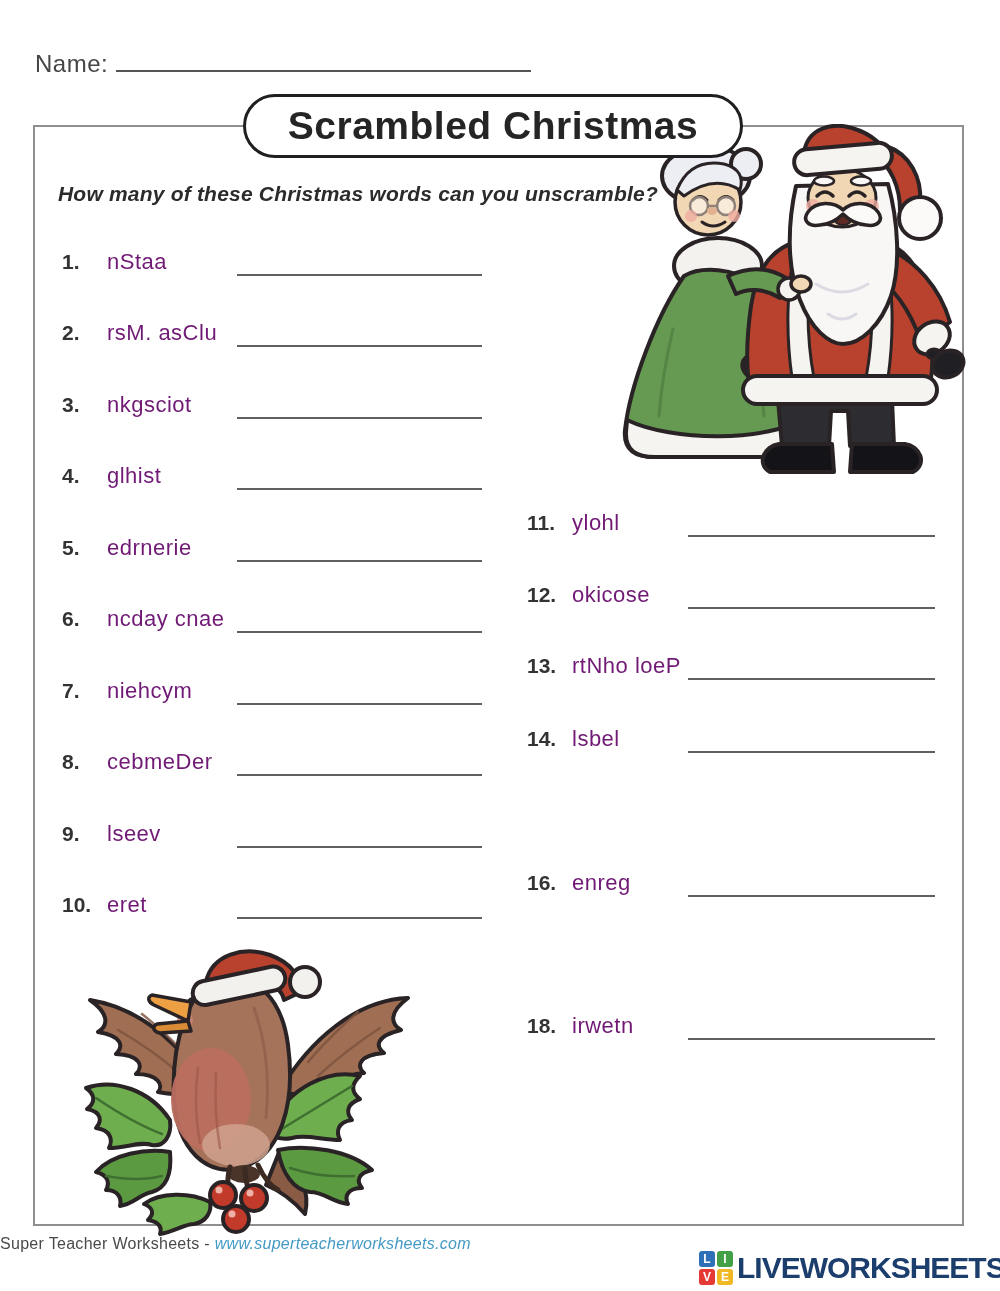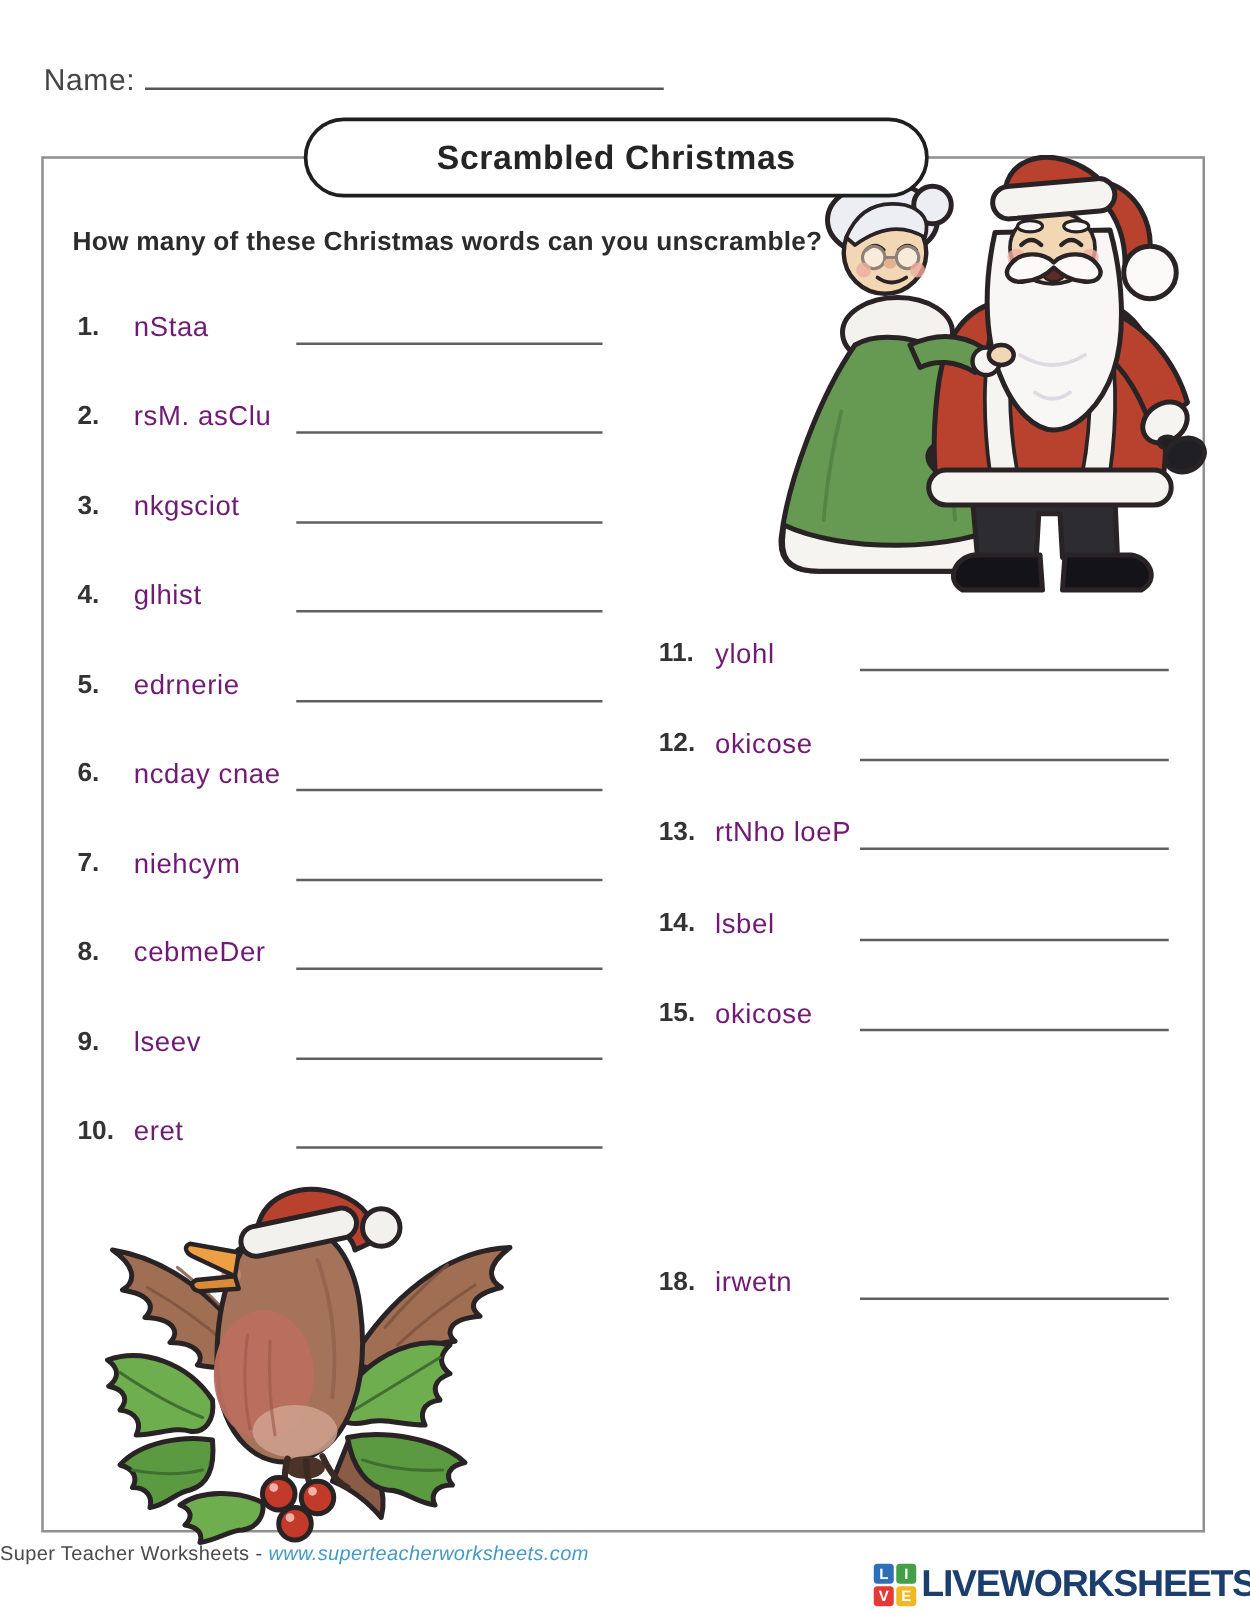--- a/index.html
+++ b/index.html
@@ -10,23 +10,23 @@
   
   .name-row{position:absolute;left:35px;top:48px;font-size:24px;color:#454545;letter-spacing:.5px;}
   .name-line{display:inline-block;width:415px;border-bottom:2px solid #555;height:22px;margin-left:8px;}
   
   .ws-border{position:absolute;left:33px;top:125px;width:927px;height:1097px;border:2px solid #8f8f8f;background:#fff;z-index:1;}
   
   .title-pill{
     position:absolute;left:243px;top:94px;width:494px;height:58px;z-index:4;
     background:#fff;border:3.5px solid #1f1f1f;border-radius:32px;
     display:flex;align-items:center;justify-content:center;
-    font-size:27px;font-weight:700;color:#252525;letter-spacing:.5px;
+    font-size:39px;font-weight:700;color:#252525;letter-spacing:.5px;
   }
-  .instruction{position:absolute;left:58px;top:182px;z-index:2;font-size:21px;font-weight:700;color:#2b2b2b;letter-spacing:.2px;}
+  .instruction{position:absolute;left:58px;top:182px;z-index:2;font-size:21px;font-weight:700;color:#2b2b2b;letter-spacing:.2px;font-style:italic;}
   
   .col{position:absolute;z-index:2;}
   .col-left{left:62px;top:247px;width:425px;height:680px;}
   .col-right{left:527px;top:508px;width:415px;height:690px;}
   .row{position:absolute;height:30px;width:100%;}
   .num{position:absolute;left:0;top:0;line-height:30px;font-size:21px;font-weight:700;color:#333;}
   .word{position:absolute;left:45px;top:0;line-height:30px;font-size:22px;color:#701a75;letter-spacing:.5px;}
   .blank{position:absolute;bottom:1px;border-bottom:2px solid #606060;height:0;}
   .col-left .blank{left:175px;width:245px;}
   .col-right .blank{left:161px;width:247px;}
@@ -130,23 +130,23 @@
     <div class="row" style="top:143px">
         <span class="num">13.</span>
         <span class="word">rtNho loeP</span>
         <span class="blank"></span>
       </div>
     <div class="row" style="top:216px">
         <span class="num">14.</span>
         <span class="word">lsbel</span>
         <span class="blank"></span>
       </div>
-    <div class="row" style="top:288px">
-        <span class="num">15.</span>
-        <span class="word">okicose</span>
+    <div class="row" style="top:360px">
+        <span class="num">16.</span>
+        <span class="word">enreg</span>
         <span class="blank"></span>
       </div>
     <div class="row" style="top:503px">
         <span class="num">18.</span>
         <span class="word">irwetn</span>
         <span class="blank"></span>
       </div>
   </div>
 
   <svg class="santa-illu" viewBox="0 0 372 358" xmlns="http://www.w3.org/2000/svg">

